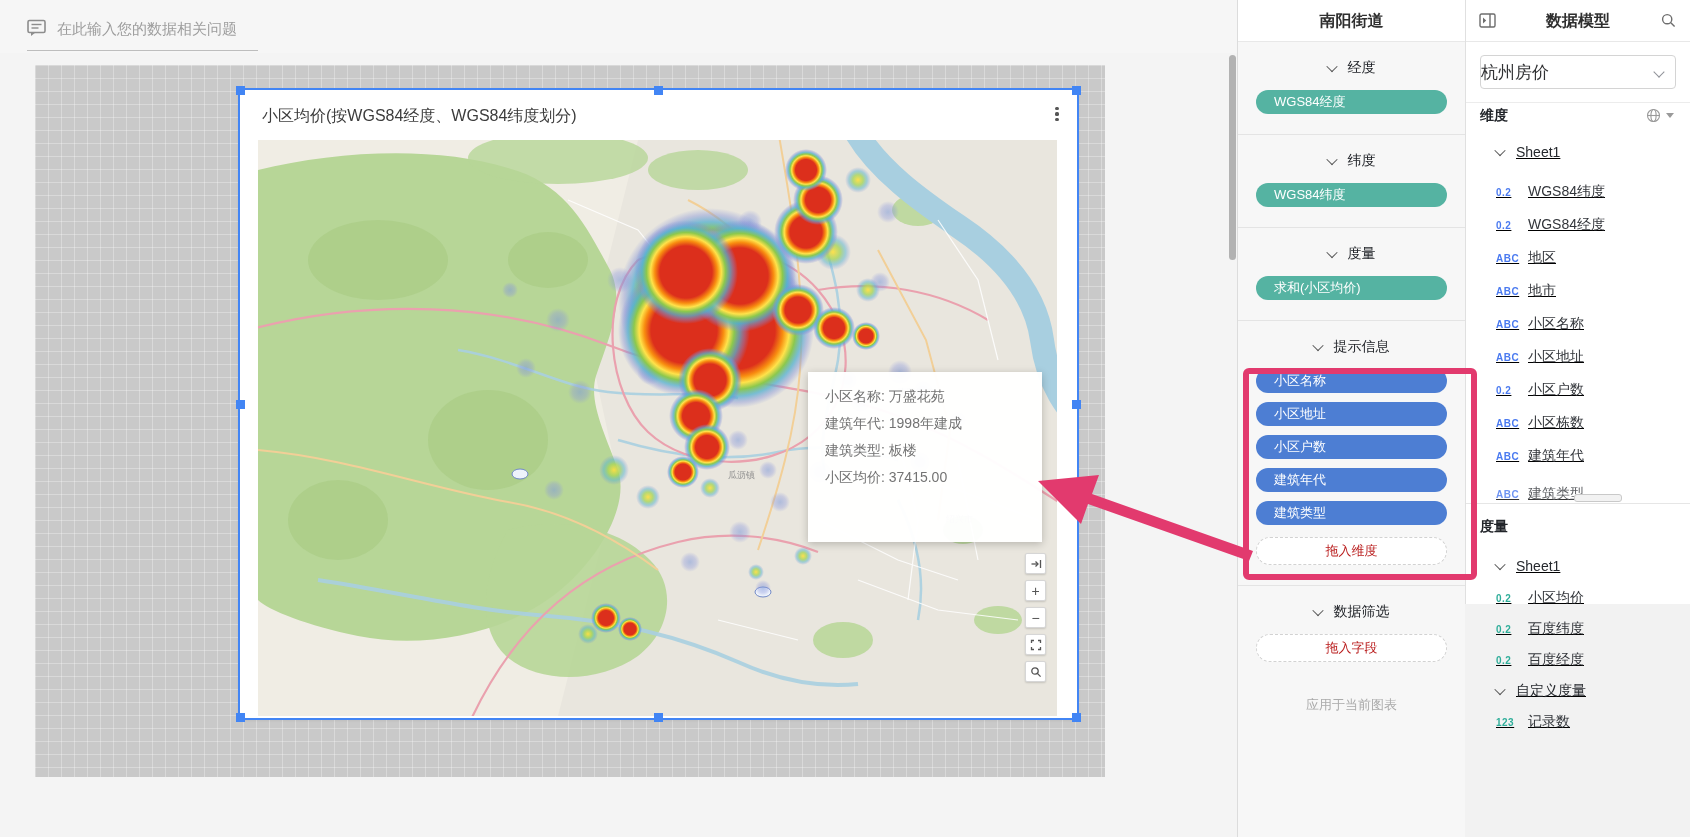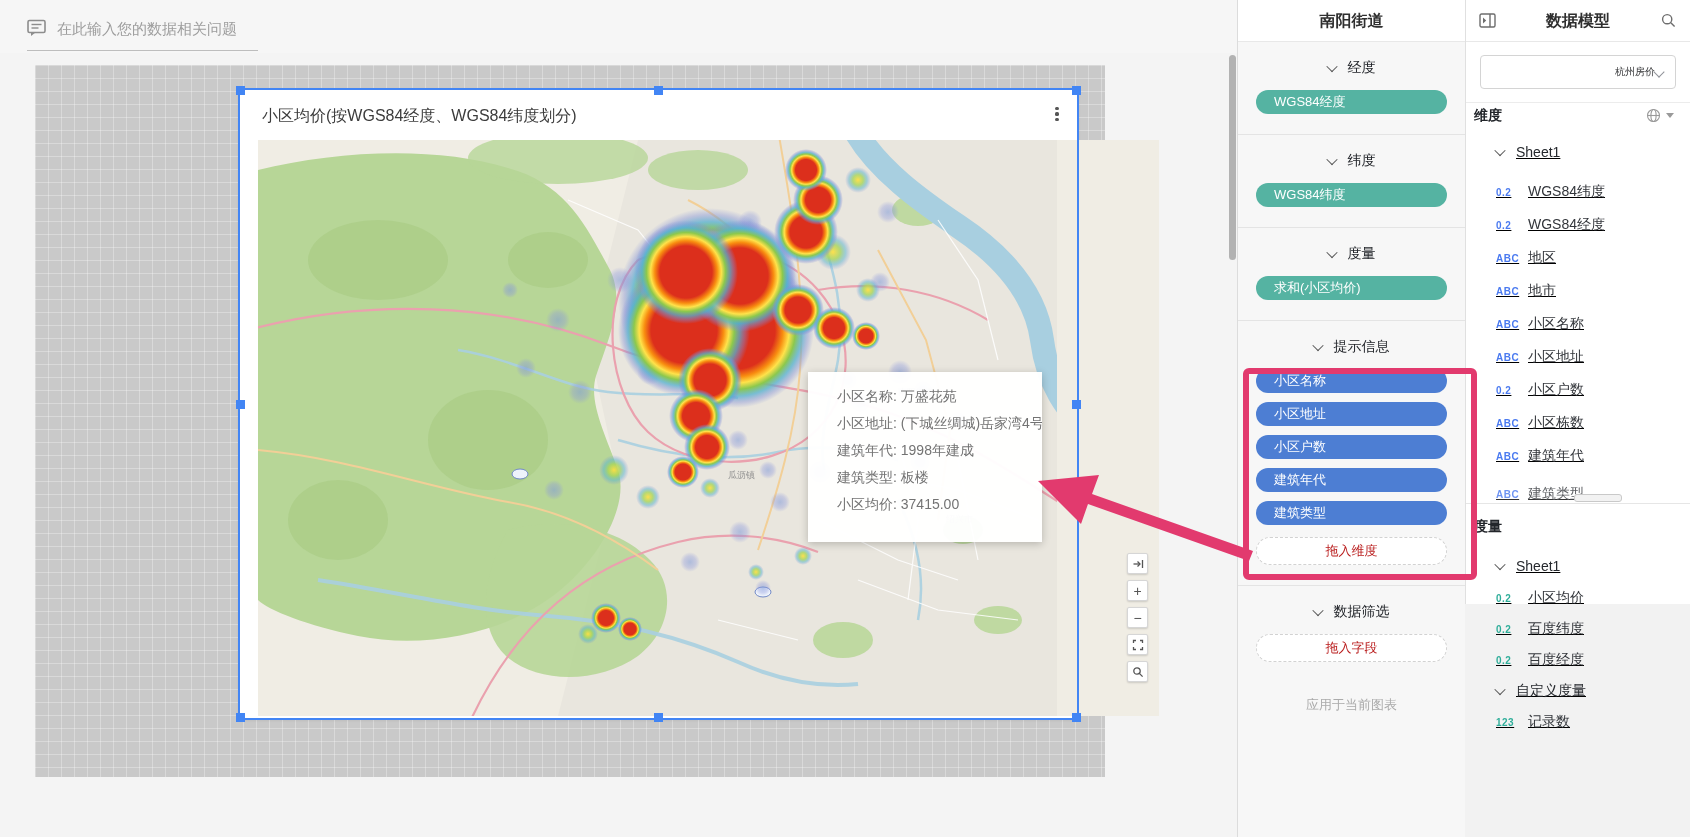--- a/index.html
+++ b/index.html
@@ -23,29 +23,29 @@
 
   
   #card{left:240px;top:90px;width:837px;height:628px;background:#fff;box-shadow:0 1px 4px rgba(0,0,0,.15);}
   #selection{left:238px;top:88px;width:841px;height:632px;border:2px solid #4285f4;box-sizing:border-box;pointer-events:none;}
   .handle{position:absolute;width:9px;height:9px;background:#4285f4;}
   #card-title{left:262px;top:106px;font-size:16px;color:#3c3c3c;}
   #kebab{left:1049px;top:104px;width:16px;height:20px;display:flex;flex-direction:column;align-items:center;gap:2.5px;justify-content:center;cursor:pointer;}
   #kebab i{width:3.2px;height:3.2px;border-radius:50%;background:#555;}
 
   
-  #map{left:258px;top:140px;width:901px;height:576px;overflow:hidden;background:#f0ede4;}
+  #map{left:258px;top:140px;width:799px;height:576px;overflow:hidden;background:#f0ede4;}
   #map-controls{position:absolute;right:11px;top:413px;display:flex;flex-direction:column;gap:6px;}
   .mbtn{width:21px;height:21px;background:#fff;border:1px solid #d6d6d6;border-radius:2px;
         box-shadow:0 1px 2px rgba(0,0,0,.15);display:flex;align-items:center;justify-content:center;
         font-size:14px;color:#555;cursor:pointer;box-sizing:border-box;line-height:1;}
 
   
   #tooltip{left:808px;top:372px;width:234px;height:170px;background:rgba(255,255,255,.97);
-           box-shadow:0 2px 8px rgba(0,0,0,.22);padding:11px 0 0 29px;box-sizing:border-box;z-index:6;}
+           box-shadow:0 2px 8px rgba(0,0,0,.22);padding:11px 0 0 17px;box-sizing:border-box;z-index:6;}
   #tooltip .tline{font-size:14px;color:#737373;line-height:27px;white-space:nowrap;overflow:hidden;}
 
   
   #panel1{left:1237px;top:0;width:228px;height:837px;background:#f7f7f7;border-left:1px solid #dcdcdc;box-sizing:border-box;}
   #p1-header{height:41px;background:#fff;border-bottom:1px solid #e8e8e8;line-height:41px;
              text-align:center;font-size:16px;font-weight:bold;color:#2f2f2f;}
   #p1-tabs{display:flex;height:44px;background:#fff;border-bottom:1px solid #e8e8e8;}
   .tab{flex:1;text-align:center;line-height:42px;font-size:14px;color:#63666b;cursor:pointer;box-sizing:border-box;}
   .tab.active{color:#2f2f2f;border-bottom:3px solid #3d7ff5;}
   .section{padding:16px 18px 20px 18px;border-bottom:1px solid #e4e4e4;}
@@ -62,26 +62,26 @@
   .filter-note{text-align:center;color:#ababab;font-size:13px;margin-top:34px;}
 
   
   #panel2{left:1465px;top:0;width:225px;height:604px;background:#fff;border-left:1px solid #e0e0e0;box-sizing:border-box;}
   #p2-header{position:relative;height:41px;border-bottom:1px solid #e8e8e8;}
   #p2-title{position:absolute;left:0;right:0;text-align:center;line-height:41px;font-size:16px;font-weight:bold;color:#2f2f2f;}
   #p2-collapse{position:absolute;left:13px;top:13px;cursor:pointer;}
   #p2-search{position:absolute;right:14px;top:13px;cursor:pointer;}
   #p2-select{position:absolute;left:14px;top:55px;width:196px;height:34px;border:1px solid #d4d4d4;border-radius:4px;
              box-sizing:border-box;display:flex;align-items:center;background:#fff;cursor:pointer;}
-  #p2-select .sel-text{flex:1;text-align:right;font-size:10px;color:#303133;}
+  #p2-select .sel-text{flex:1;text-align:left;font-size:17px;color:#303133;}
   .caret{width:7px;height:7px;border-left:1.4px solid #909399;border-bottom:1.4px solid #909399;
          transform:rotate(-45deg);margin-right:12px;flex:none;}
   #p2-div1{position:absolute;left:0;top:102px;width:100%;border-bottom:1px solid #ececec;}
   #p2-div2{position:absolute;left:0;top:503px;width:100%;border-bottom:1px solid #e6e6e6;}
-  .p2label{position:absolute;left:8px;font-size:14px;font-weight:bold;color:#22252a;}
+  .p2label{position:absolute;left:14px;font-size:14px;font-weight:bold;color:#22252a;}
   #dim-icons{position:absolute;right:16px;top:108px;display:flex;align-items:center;gap:5px;}
   #dim-icons .dd{width:0;height:0;border-left:4px solid transparent;border-right:4px solid transparent;border-top:5px solid #9a9a9a;}
   .p2row{position:absolute;left:0;width:225px;height:20px;display:flex;align-items:center;cursor:pointer;text-decoration:underline;}
   .p2row .chev{margin-left:30px;margin-right:12px;}
   .grp{font-size:14px;color:#26292e;}
   .badge{width:32px;margin-left:30px;font-size:10px;font-weight:bold;letter-spacing:.5px;flex:none;}
   .bdim{color:#4a7af0;}
   .bmeas{color:#2fae9a;}
   .fname{font-size:14px;color:#33363b;white-space:nowrap;}
   #dim-clip{position:absolute;left:0;top:0;width:225px;height:500px;overflow:hidden;}
@@ -278,21 +278,20 @@
         <svg width="12" height="12" viewBox="0 0 12 12" fill="none" stroke="#555" stroke-width="1.3">
           <circle cx="5" cy="5" r="3.2"></circle>
             <path d="M7.6 7.6 L10.6 10.6"></path>
         </svg>
       </div>
     </div>
   </div>
 
   <div id="tooltip" class="abs">
     <div class="tline">小区名称: 万盛花苑</div>
-    <div class="tline">小区地址: (下城丝绸城)岳家湾4号</div>
     <div class="tline">建筑年代: 1998年建成</div>
     <div class="tline">建筑类型: 板楼</div>
     <div class="tline">小区均价: 37415.00</div>
   </div>
 
   <div id="selection" class="abs">
     <div class="handle" style="left:-4px;top:-4px;"></div>
     <div class="handle" style="left:414px;top:-4px;"></div>
     <div class="handle" style="right:-4px;top:-4px;"></div>
     <div class="handle" style="left:-4px;top:310px;"></div>

